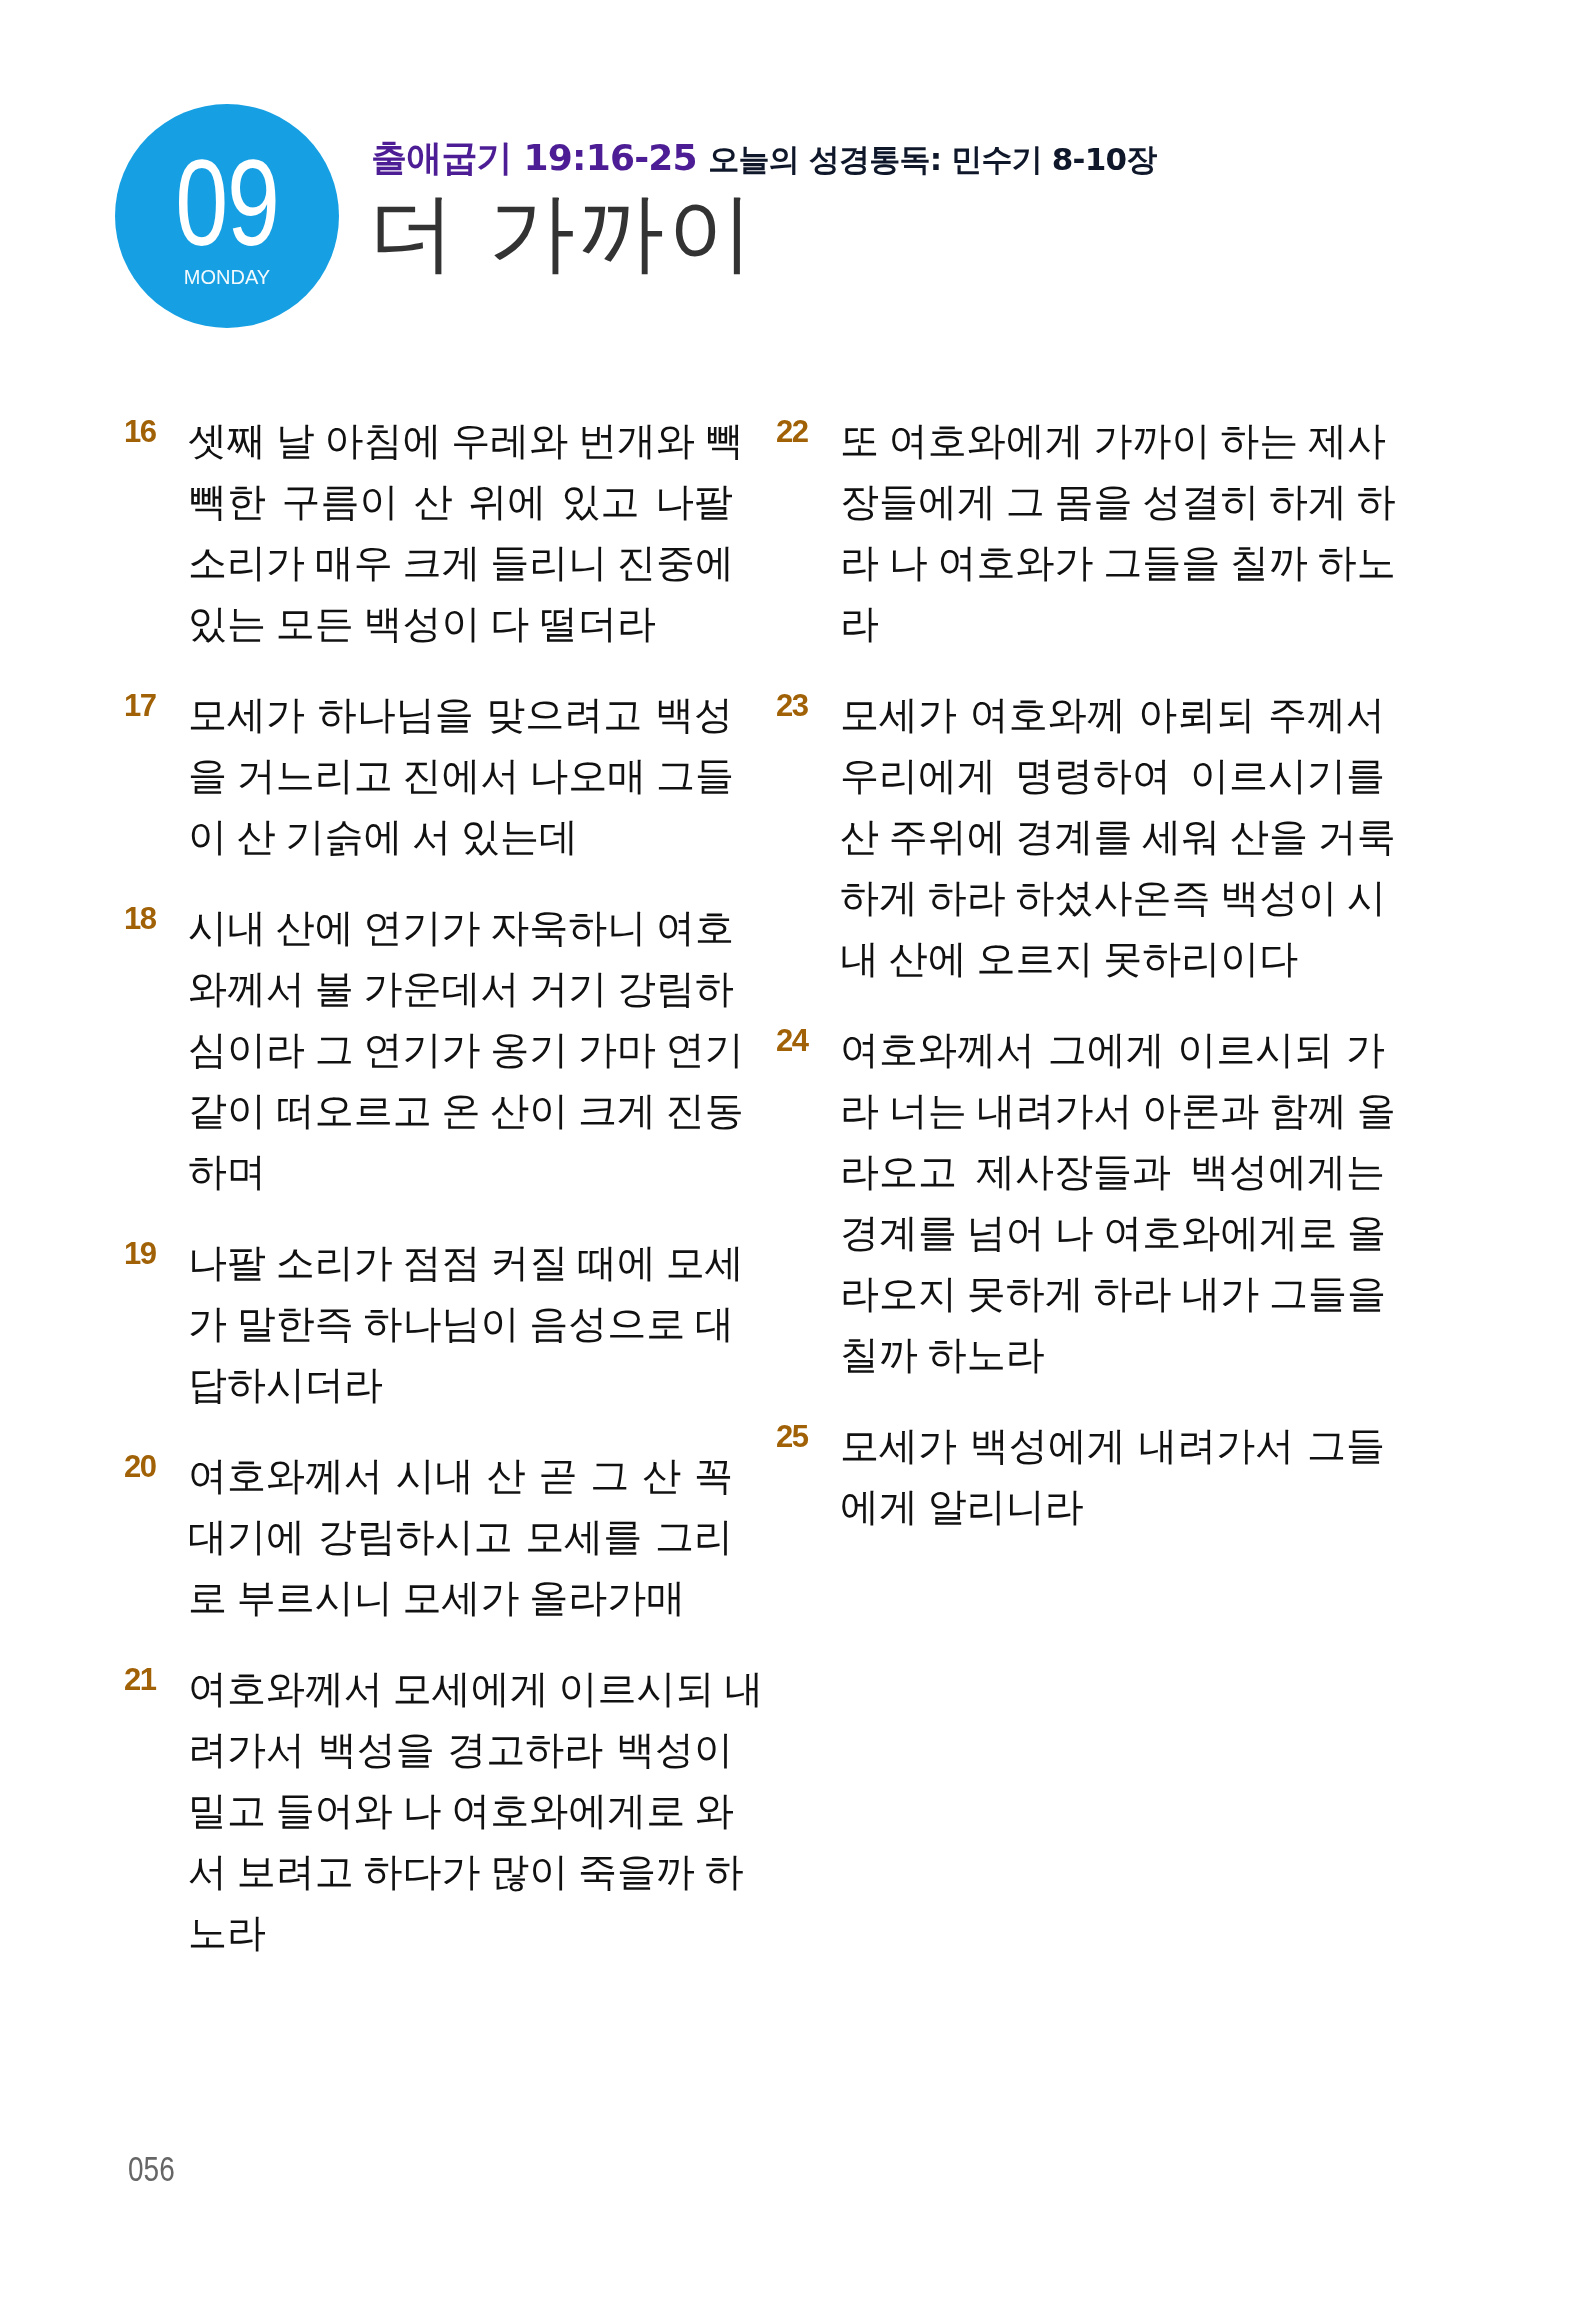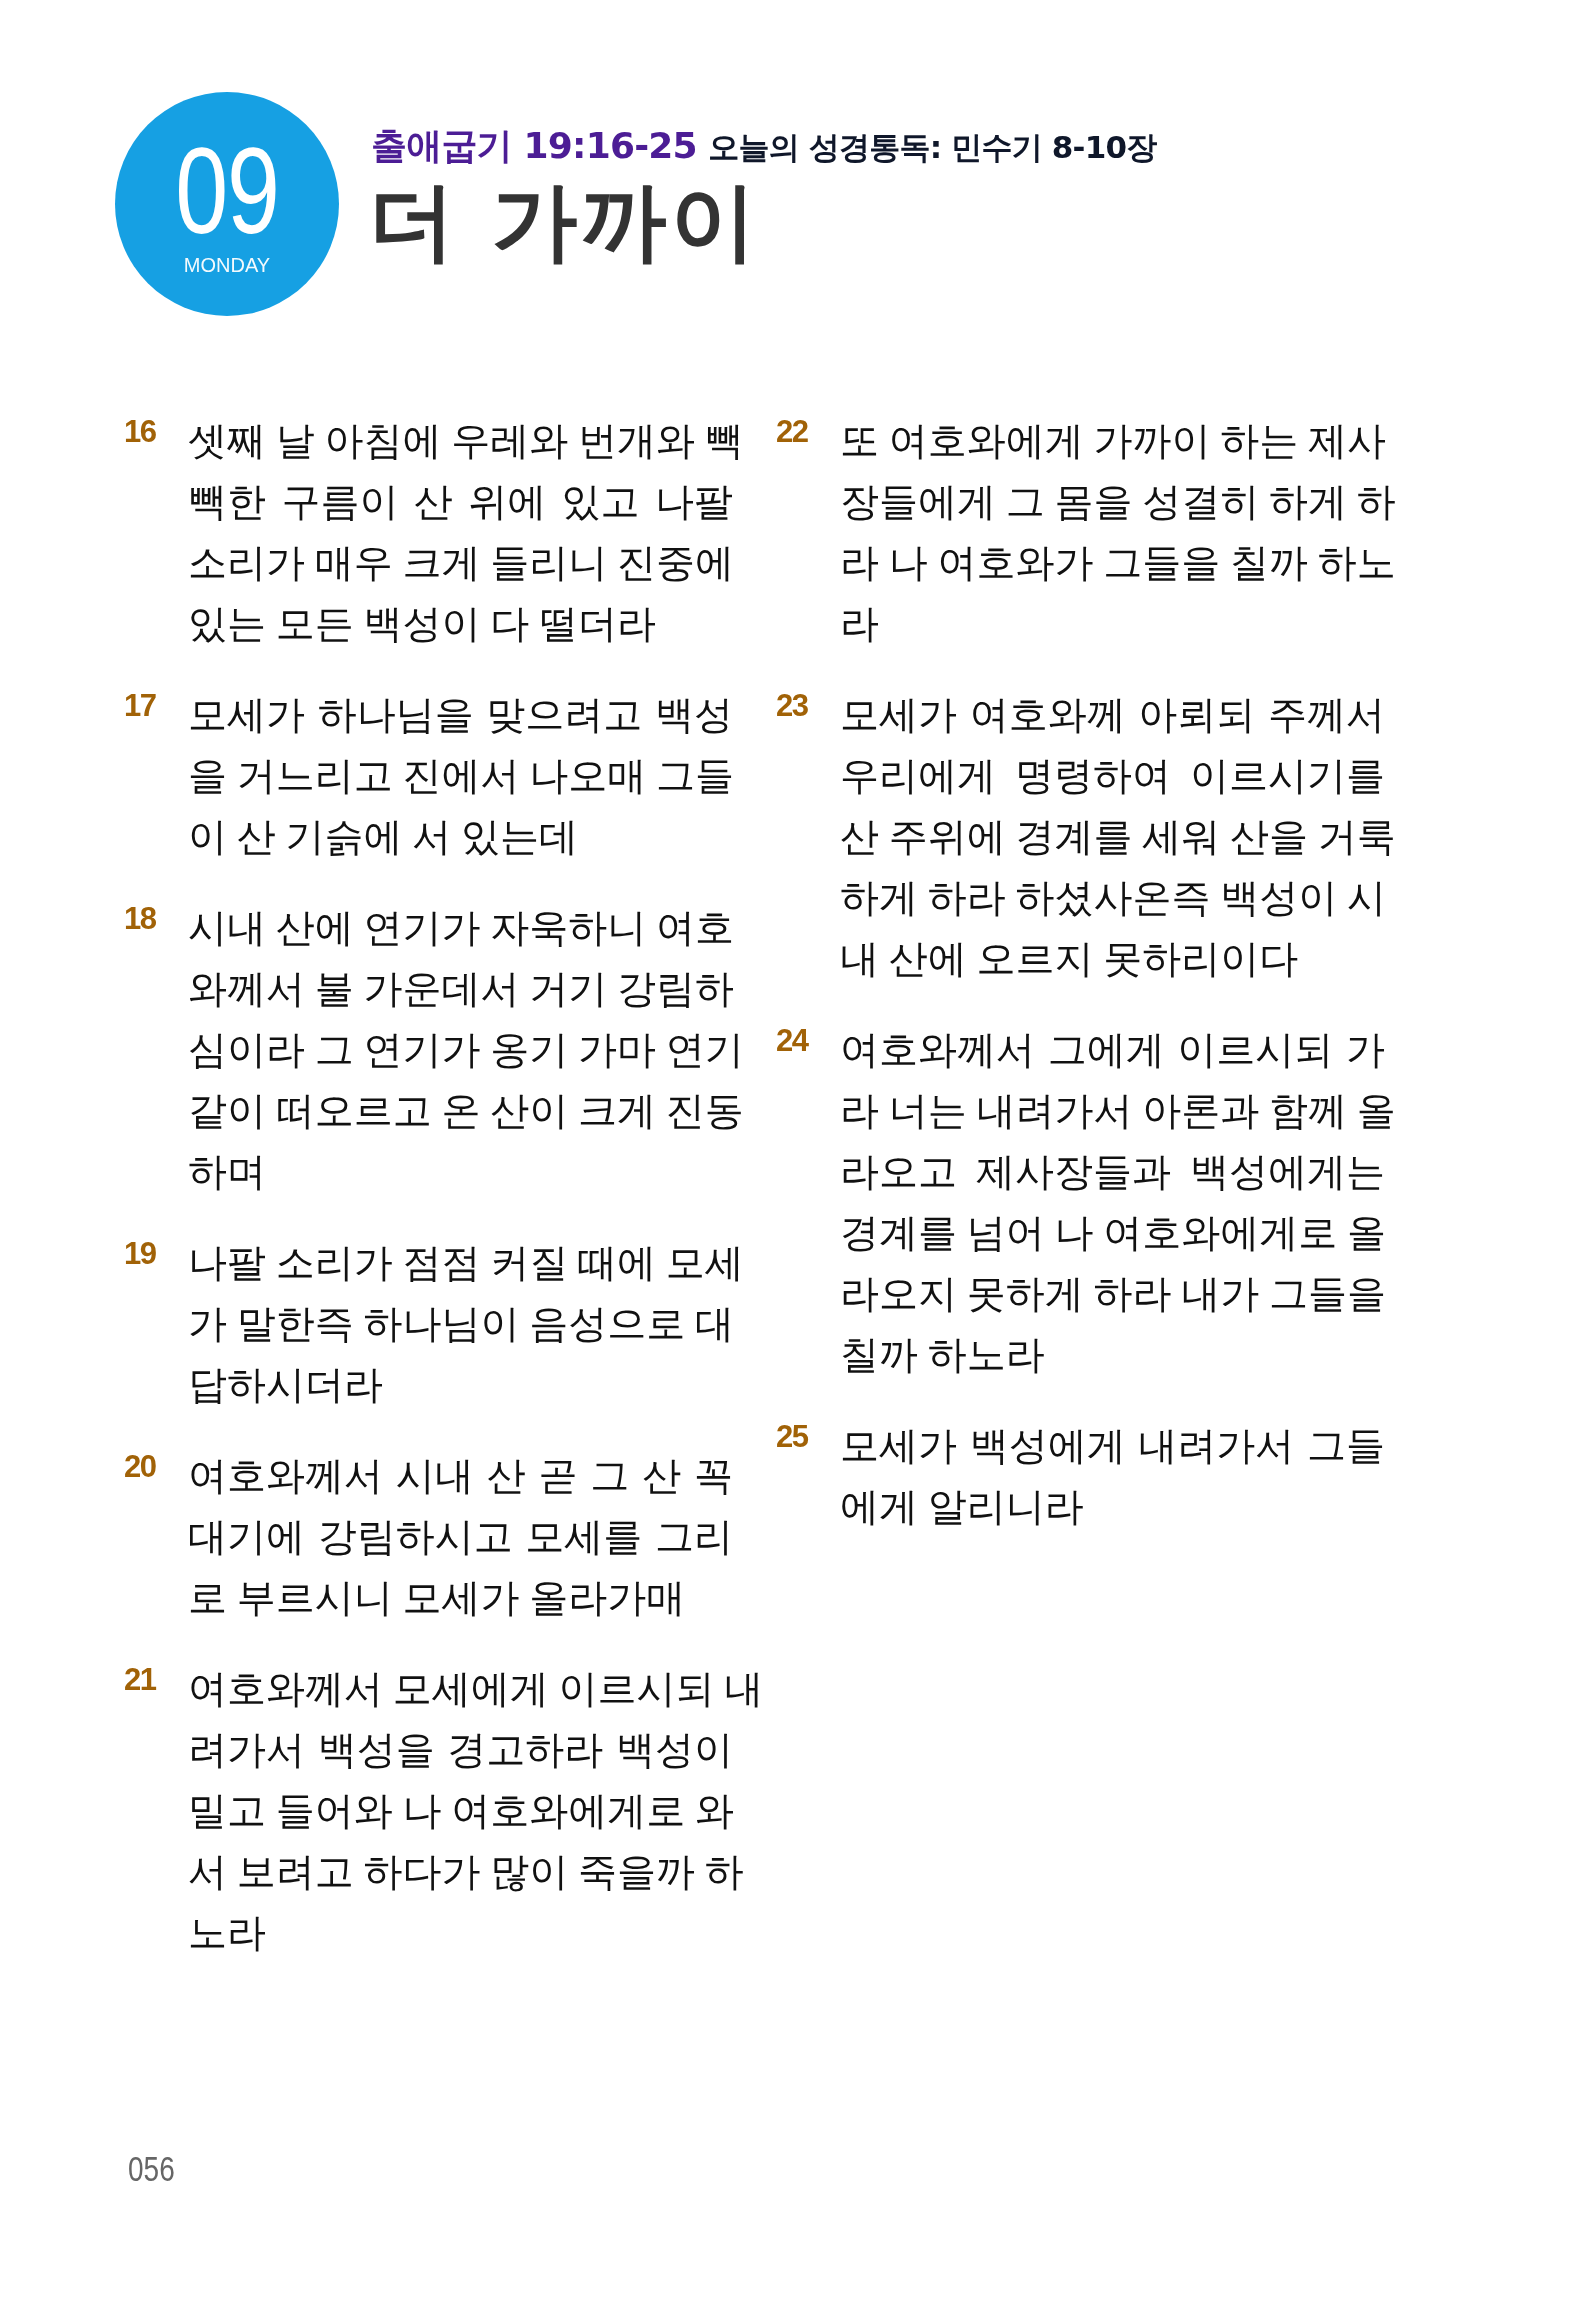--- a/index.html
+++ b/index.html
@@ -11,21 +11,21 @@
       width: 1581px;
       height: 2319px;
       position: relative;
       overflow: hidden;
       font-family: "DejaVu Sans", sans-serif;
       color: #1a1a1a;
     }
     .header {
       position: absolute;
       left: 0;
-      top: 0;
+      top: 12px;
       width: 1310px;
       height: 346px;
     }
     .day-badge {
       position: absolute;
       left: 115px;
       top: 92px;
       width: 224px;
       height: 224px;
       border-radius: 50%;
@@ -78,21 +78,21 @@
       letter-spacing: -0.8px;
     }
     .page-title {
       position: absolute;
       left: 369px;
       top: 171px;
       font-family: "DejaVu Serif", serif;
       font-size: 86px;
       line-height: 99px;
       color: #333333;
-      font-weight: bold;
+      font-weight: normal;
       letter-spacing: 3.3px;
     }
     .columns {
       position: absolute;
       top: 410px;
       left: 0;
       width: 1581px;
     }
     .column {
       position: absolute;

